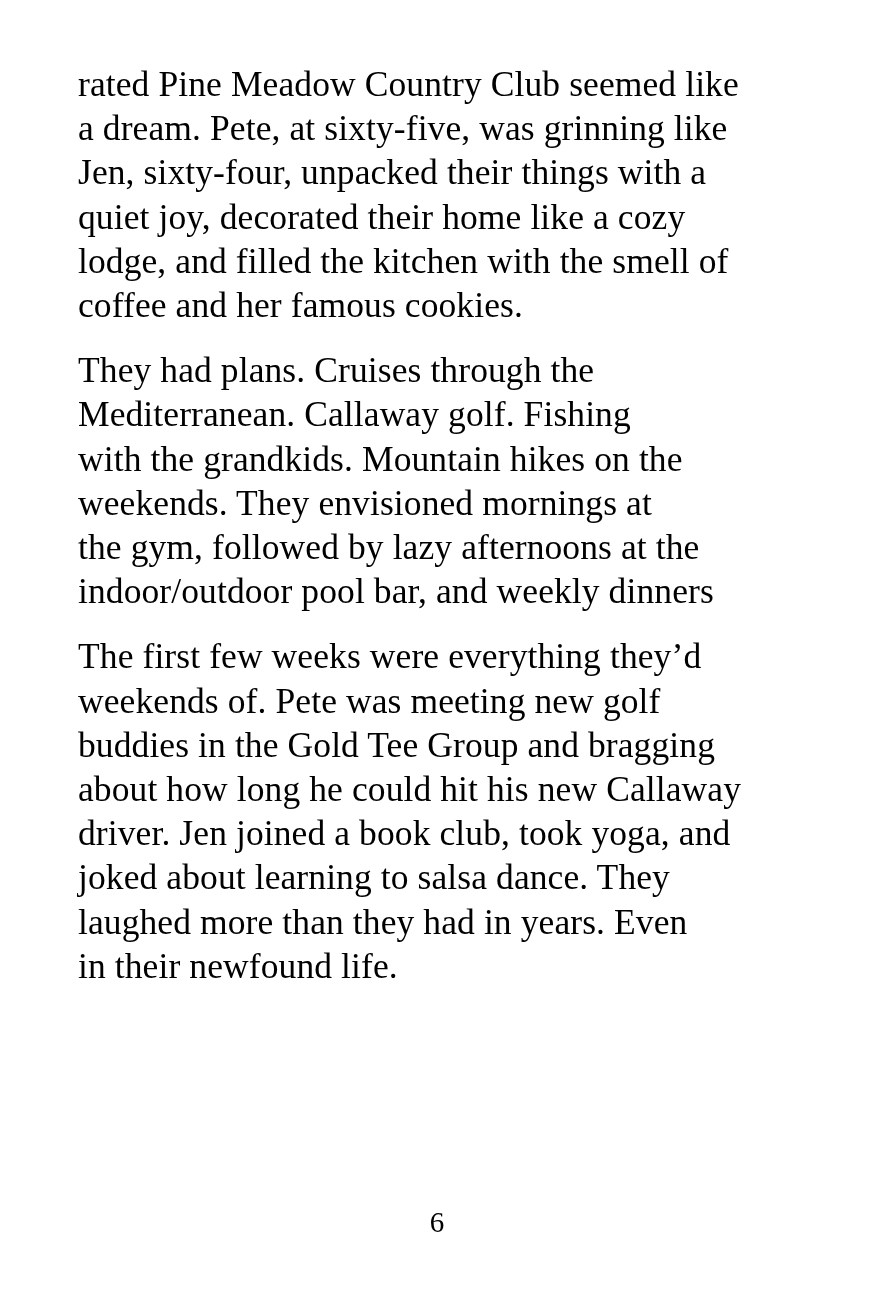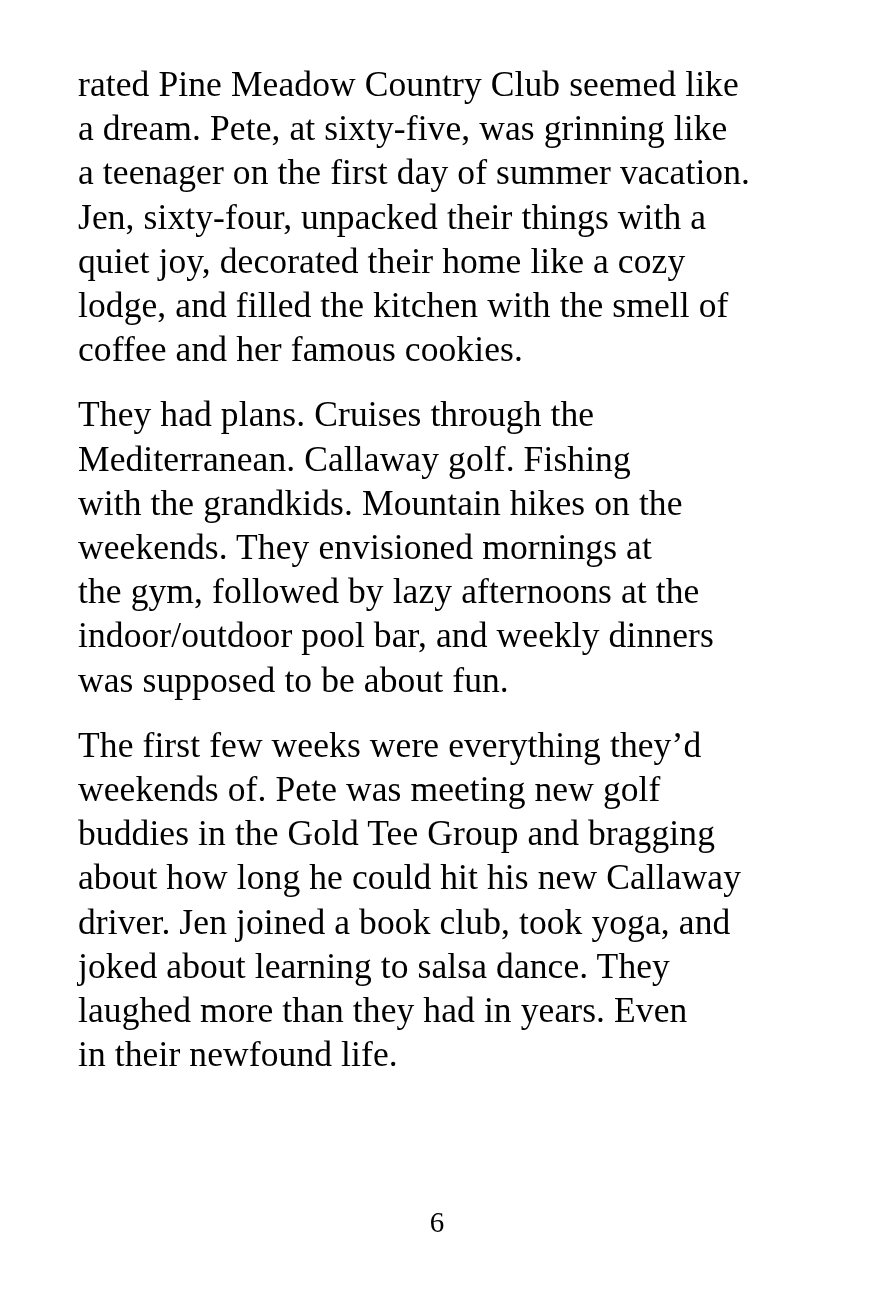--- a/index.html
+++ b/index.html
@@ -64,35 +64,33 @@
 </head>
 <body>
 
 <div class="page">
 
   <div class="text-column">
 
     <p class="paragraph">
       <span class="line">rated Pine Meadow Country Club seemed like</span>
       <span class="line">a dream. Pete, at sixty-five, was grinning like</span>
-      <span class="line">a teenager on the first day of summer vacation.</span>
       <span class="line">Jen, sixty-four, unpacked their things with a</span>
       <span class="line">quiet joy, decorated their home like a cozy</span>
       <span class="line">lodge, and filled the kitchen with the smell of</span>
       <span class="line">coffee and her famous cookies.</span>
     </p>
 
     <p class="paragraph">
       <span class="line">They had plans. Cruises through the</span>
       <span class="line">Mediterranean. Callaway golf. Fishing</span>
       <span class="line">with the grandkids. Mountain hikes on the</span>
       <span class="line">weekends. They envisioned mornings at</span>
       <span class="line">the gym, followed by lazy afternoons at the</span>
       <span class="line">indoor/outdoor pool bar, and weekly dinners</span>
-      <span class="line">was supposed to be about fun.</span>
     </p>
 
     <p class="paragraph">
       <span class="line">The first few weeks were everything they’d</span>
       <span class="line">weekends of. Pete was meeting new golf</span>
       <span class="line">buddies in the Gold Tee Group and bragging</span>
       <span class="line">about how long he could hit his new Callaway</span>
       <span class="line">driver. Jen joined a book club, took yoga, and</span>
       <span class="line">joked about learning to salsa dance. They</span>
       <span class="line">laughed more than they had in years. Even</span>

